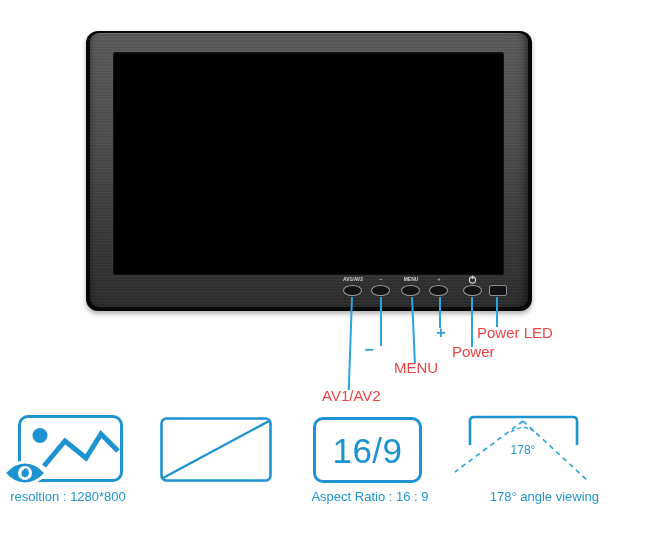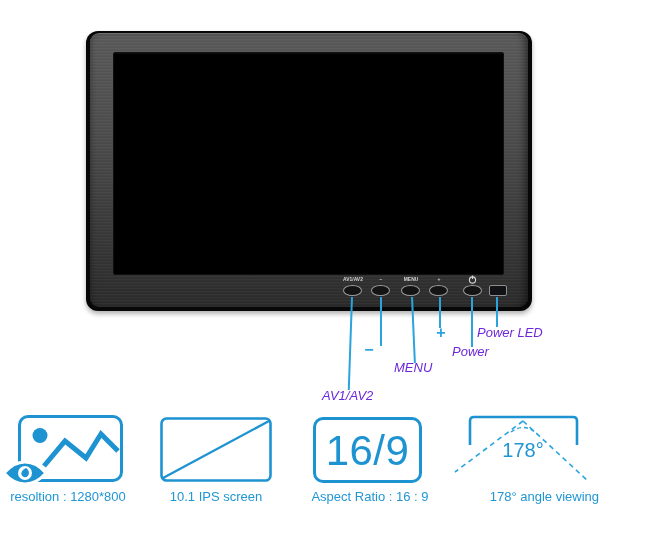--- a/index.html
+++ b/index.html
@@ -37,35 +37,35 @@
     top:285px;width:19px;height:11px;border-radius:50%;
     background:#141414;border:1.5px solid #9c9c9c;box-sizing:border-box;
   }
   .led-window{
     left:489px;top:285px;width:18px;height:11px;border-radius:2px;
     background:#111316;border:1.5px solid #8f8f8f;box-sizing:border-box;
   }
 
   
   .callout-line{width:2px;background:#2aa3de;}
-  .callout-label{color:#6d28d9;font-size:13px;white-space:nowrap;line-height:14px;font-style:italic;}
+  .callout-label{color:#ef4444;font-size:15px;white-space:nowrap;line-height:14px;}
   .callout-sign{color:#2aa3de;font-size:16px;font-weight:bold;width:16px;text-align:center;line-height:14px;}
 
   
   .feat-label{
     top:489px;width:150px;text-align:center;color:#2196d3;font-size:13px;
     white-space:nowrap;line-height:16px;
   }
   .rounded-box{
     border:3px solid #1e93d2;border-radius:10px;box-sizing:border-box;background:#fff;
   }
   .aspect-text{
-    color:#1e93d2;font-size:42px;line-height:35px;letter-spacing:0.5px;
+    color:#1e93d2;font-size:35px;line-height:35px;letter-spacing:0.5px;
   }
-  .angle-text{color:#2196d3;font-size:20px;line-height:16px;}
+  .angle-text{color:#2196d3;font-size:12px;line-height:16px;}
 </style>
 </head>
 <body>
 
 <div id="canvas">
 
   <div class="abs monitor-shell"></div>
   <div class="abs monitor-bezel"></div>
   <div class="abs monitor-screen"></div>
 
@@ -108,21 +108,20 @@
     <path d="M2,13 C10,4 17,2 23,2 C31,2 38,6 44,13 C37,21 29,24 23,24 C15,24 8,20 2,13 Z" fill="#1e93d2" stroke="#ffffff" stroke-width="3"></path>
     <circle cx="23" cy="13" r="7" fill="#ffffff"></circle>
     <path d="M24,8 C27,10 28,13.5 25.8,16 C23.8,18 20.5,17.3 19.6,14.8 C18.8,12.6 20.3,9.6 24,8 Z" fill="#1e93d2"></path>
   </svg>
   <div class="abs feat-label" style="left:-7px;">resoltion : 1280*800</div>
 
   <svg class="abs" style="left:160px;top:417px;" width="112" height="65" viewBox="0 0 112 65">
     <rect x="1.5" y="1.5" width="109" height="62" rx="5" fill="none" stroke="#1e93d2" stroke-width="2.6"></rect>
     <line x1="3" y1="61" x2="109" y2="4" stroke="#1e93d2" stroke-width="2.4"></line>
   </svg>
-  <div class="abs feat-label" style="left:141px;">10.1 IPS screen</div>
 
   <div class="abs rounded-box" style="left:313px;top:417px;width:109px;height:66px;display:flex;align-items:center;justify-content:center;">
     <span class="aspect-text">16/9</span>
   </div>
   <div class="abs feat-label" style="left:295px;">Aspect Ratio : 16 : 9</div>
 
   <svg class="abs" style="left:452px;top:412px;" width="142" height="72" viewBox="0 0 142 72">
     <path d="M18,33 L18,9 Q18,5 22,5 L121,5 Q125,5 125,9 L125,33" fill="none" stroke="#1e93d2" stroke-width="2.6"></path>
     <line x1="71" y1="9" x2="3" y2="60" stroke="#2aa3de" stroke-width="1.6" stroke-dasharray="5,4"></line>
     <line x1="71" y1="9" x2="136" y2="69" stroke="#2aa3de" stroke-width="1.6" stroke-dasharray="5,4"></line>

